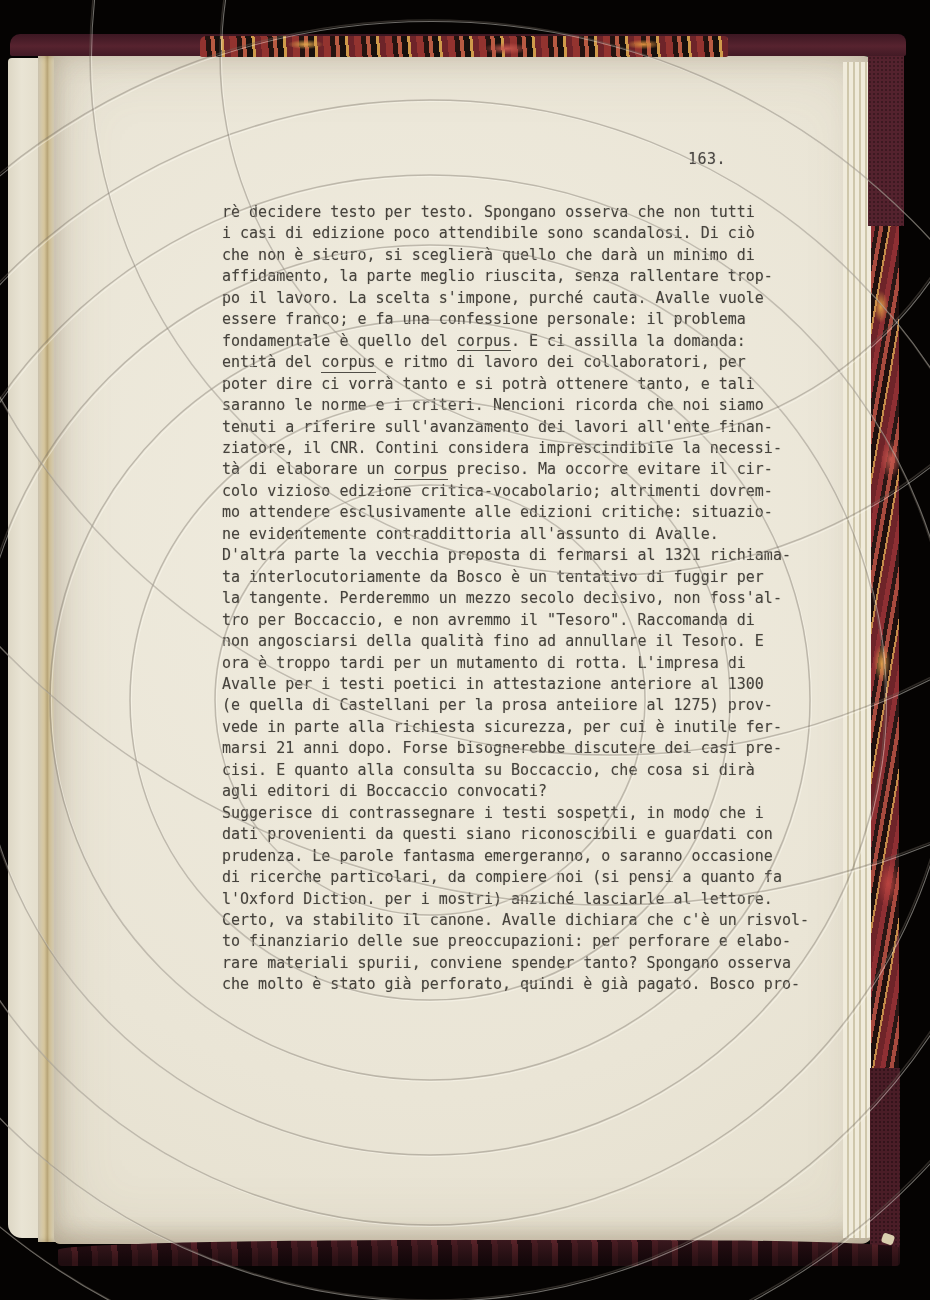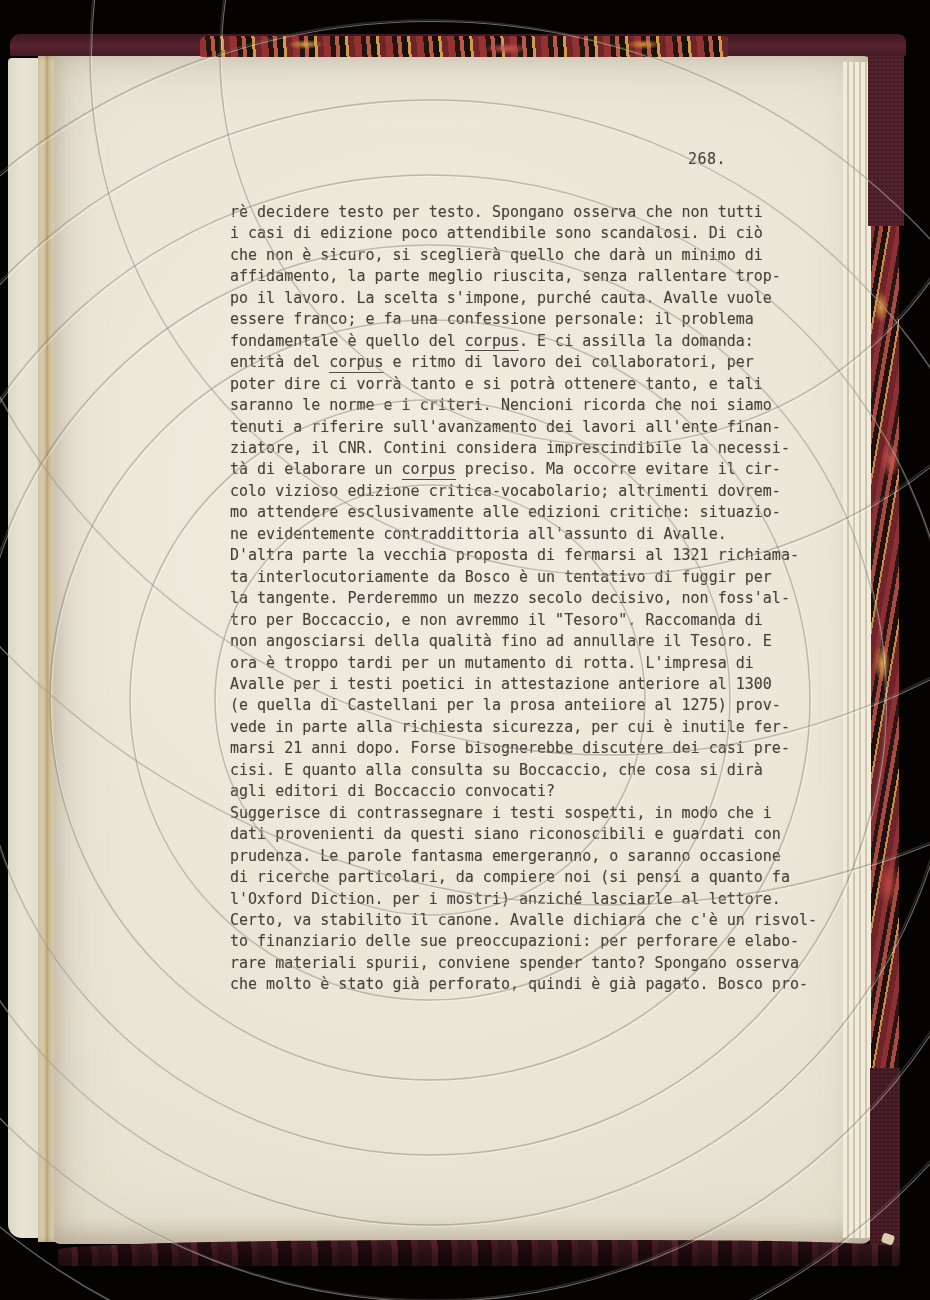--- a/index.html
+++ b/index.html
@@ -57,21 +57,21 @@
       linear-gradient(180deg, rgba(20,8,10,.25), rgba(0,0,0,.55) 85%),
       repeating-linear-gradient(88deg,#461d24 0 14px,#712c34 14px 20px,#2c1016 20px 34px,#5d242c 34px 40px);
     border-radius:45% 30% 4px 4px / 10px 8px 4px 4px;}
 
   
   .page-number{left:688px;top:150px;width:60px;height:20px;
     font-size:15px;color:#4a4743;letter-spacing:.5px;
     text-shadow:0 0 1px rgba(60,55,48,.35);}
   .text-block{left:222px;top:202px;width:562px;height:800px;
     font-size:15px;line-height:21.45px;color:#46433d;
-    text-shadow:0 0 1px rgba(60,55,48,.30);white-space:pre;margin-left:8px;}
+    text-shadow:0 0 1px rgba(60,55,48,.30);white-space:pre;}
   .tline{position:static;display:block;}
   .tline span{position:static;}
   .tline .u{border-bottom:1.3px solid #504d46;padding-bottom:.5px;}
   .tline .b{font-weight:normal;}
 
   
   .watermark{left:0;top:0;width:930px;height:1300px;pointer-events:none;}
   .watermark circle{fill:none;}
   .wm{stroke:rgba(112,106,95,.38);stroke-width:1.5px;}
   .wm-hi{stroke:rgba(255,252,242,.42);stroke-width:1.1px;}
@@ -85,21 +85,21 @@
   <div class="page"></div>
   <div class="page-edges"></div>
   <div class="marble-right"></div>
   <div class="leather-top-right"></div>
   <div class="leather-bottom-right"></div>
   <div class="corner-notch"></div>
   <div class="cover-top"></div>
   <div class="marble-top"></div>
   <div class="bottom-strip"></div>
 
-  <div class="page-number">268.</div>
+  <div class="page-number">163.</div>
   <div class="text-block"><div class="tline"><span>rè decidere testo per testo. Spongano osserva che non tutti</span></div><div class="tline"><span>i casi di edizione poco attendibile sono scandalosi. Di ciò</span></div><div class="tline"><span>che non è sicuro, si sceglierà quello che darà un minimo di</span></div><div class="tline"><span>affidamento, la parte meglio riuscita, senza rallentare trop-</span></div><div class="tline"><span>po il lavoro. La scelta s'impone, purché cauta. Avalle vuole</span></div><div class="tline"><span>essere franco; e fa una confessione personale: il problema</span></div><div class="tline"><span>fondamentale è quello del </span><span class="u">corpus</span><span>. E ci assilla la domanda:</span></div><div class="tline"><span>entità del </span><span class="u">corpus</span><span> e ritmo di lavoro dei collaboratori, per</span></div><div class="tline"><span>poter dire ci vorrà tanto e si potrà ottenere tanto, e tali</span></div><div class="tline"><span>saranno le norme e i criteri. Nencioni ricorda che noi siamo</span></div><div class="tline"><span>tenuti a riferire sull'avanzamento dei lavori all'ente finan-</span></div><div class="tline"><span>ziatore, il CNR. Contini considera imprescindibile la necessi-</span></div><div class="tline"><span>tà di elaborare un </span><span class="u">corpus</span><span> preciso. Ma occorre evitare il cir-</span></div><div class="tline"><span>colo vizioso edizione critica-vocabolario; altrimenti dovrem-</span></div><div class="tline"><span>mo attendere esclusivamente alle edizioni critiche: situazio-</span></div><div class="tline"><span>ne evidentemente contraddittoria all'assunto di Avalle.</span></div><div class="tline"><span>D'altra parte la vecchia proposta di fermarsi al 1321 richiama-</span></div><div class="tline"><span>ta interlocutoriamente da Bosco è un tentativo di fuggir per</span></div><div class="tline"><span>la tangente. Perderemmo un mezzo secolo decisivo, non foss'al-</span></div><div class="tline"><span>tro per Boccaccio, e non avremmo il "Tesoro". Raccomanda di</span></div><div class="tline"><span>non angosciarsi della qualità fino ad annullare il Tesoro. E</span></div><div class="tline"><span>ora è troppo tardi per un mutamento di rotta. L'impresa di</span></div><div class="tline"><span>Avalle per i testi poetici in attestazione anteriore al 1300</span></div><div class="tline"><span>(e quella di Castellani per la prosa ante</span><span class="b">ii</span><span>ore al 1275) prov-</span></div><div class="tline"><span>vede in parte alla richiesta sicurezza, per cui è inutile fer-</span></div><div class="tline"><span>marsi 21 anni dopo. Forse bisognerebbe discutere dei casi pre-</span></div><div class="tline"><span>cisi. E quanto alla consulta su Boccaccio, che cosa si dirà</span></div><div class="tline"><span>agli editori di Boccaccio convocati?</span></div><div class="tline"><span>Suggerisce di contrassegnare i testi sospetti, in modo che i</span></div><div class="tline"><span>dati provenienti da questi siano riconoscibili e guardati con</span></div><div class="tline"><span>prudenza. Le parole fantasma emergeranno, o saranno occasione</span></div><div class="tline"><span>di ricerche particolari, da compiere noi (si pensi a quanto fa</span></div><div class="tline"><span>l'Oxford Diction. per i mostri) anziché lasciarle al lettore.</span></div><div class="tline"><span>Certo, va stabilito il canone. Avalle dichiara che c'è un risvol-</span></div><div class="tline"><span>to finanziario delle sue preoccupazioni: per perforare e elabo-</span></div><div class="tline"><span>rare materiali spurii, conviene spender tanto? Spongano osserva</span></div><div class="tline"><span>che molto è stato già perforato, quindi è già pagato. Bosco pro-</span></div></div>
 
   <svg class="watermark" viewBox="0 0 930 1300" xmlns="http://www.w3.org/2000/svg">
       <circle cx="431.5" cy="701.5" r="215" class="wm-hi"></circle>
       <circle cx="430" cy="700" r="215" class="wm"></circle>
       <circle cx="431.5" cy="701.5" r="300" class="wm-hi"></circle>
       <circle cx="430" cy="700" r="300" class="wm"></circle>
       <circle cx="431.5" cy="701.5" r="380" class="wm-hi"></circle>
       <circle cx="430" cy="700" r="380" class="wm"></circle>
       <circle cx="431.5" cy="701.5" r="455" class="wm-hi"></circle>

